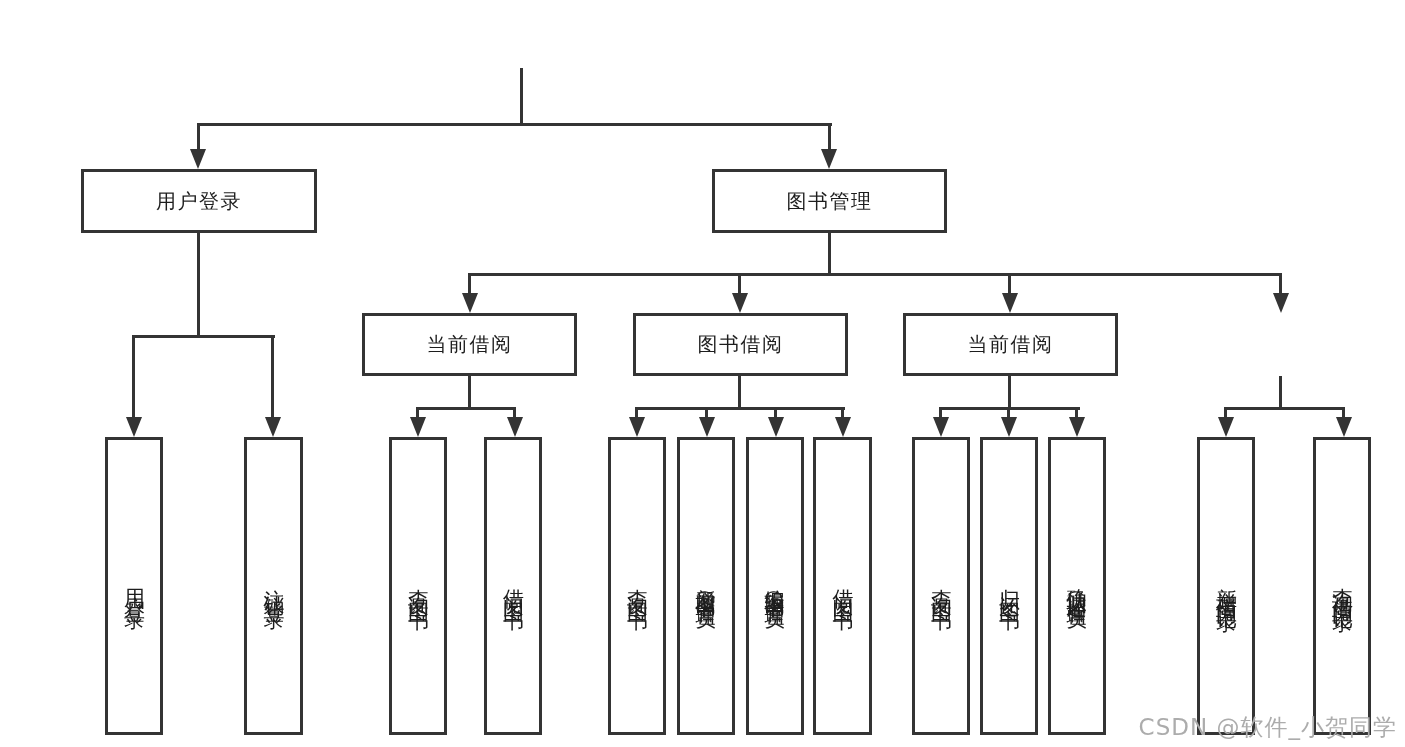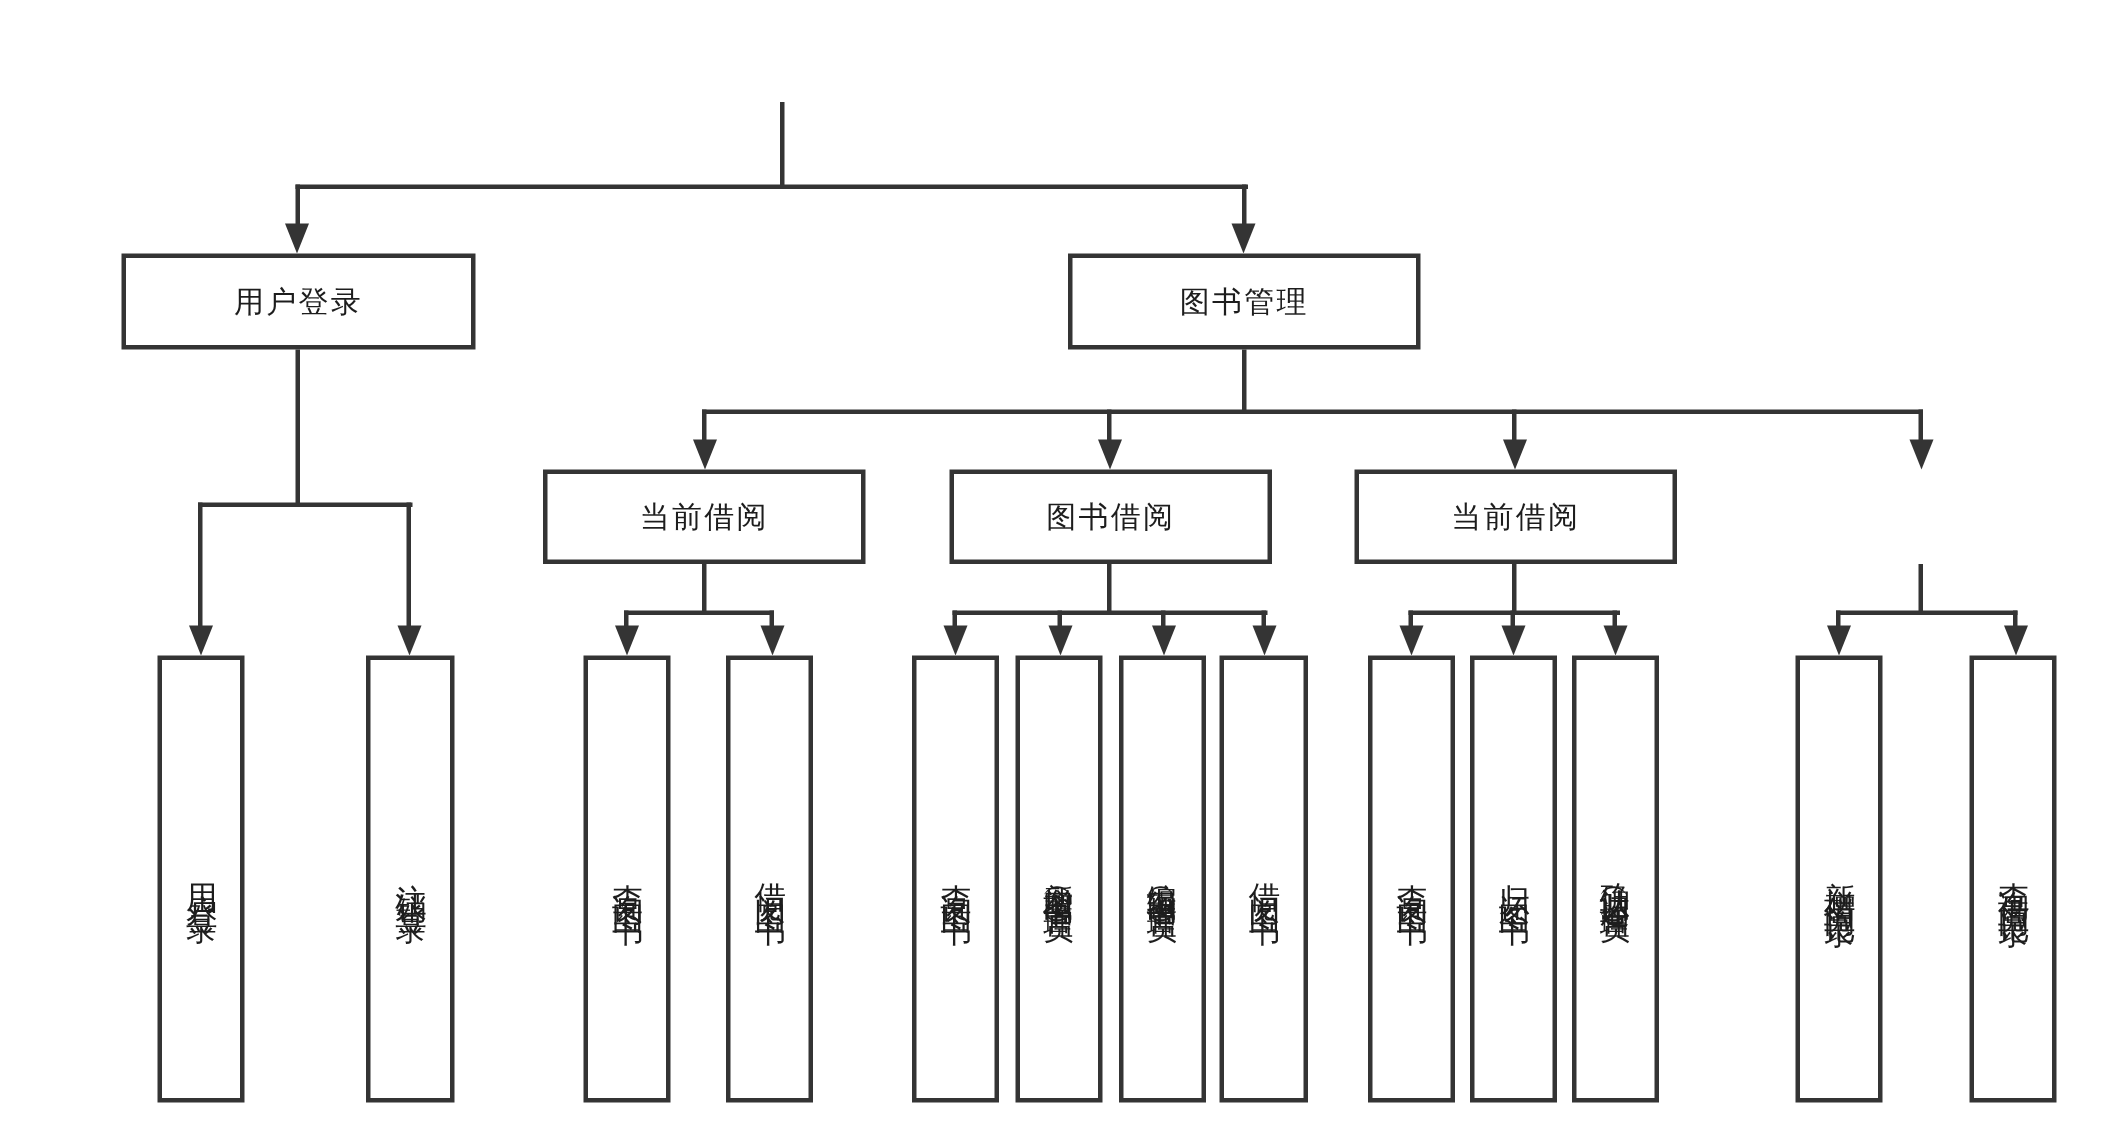--- a/index.html
+++ b/index.html
@@ -164,14 +164,15 @@
     <span class="leaf-label" style="letter-spacing:3px;font-size:20px;">确认归还（管理员）</span>
   </div>
 
   <div class="box" style="left:1197px;top:437px;width:58px;height:298px;">
     <span class="leaf-label" style="letter-spacing:5px;">新增借阅记录</span>
   </div>
   <div class="box" style="left:1313px;top:437px;width:58px;height:298px;">
     <span class="leaf-label" style="letter-spacing:5px;">查询借阅记录</span>
   </div>
 
+  <div class="watermark">CSDN @软件_小贺同学</div>
 
 </div>
 
 </body></html>

